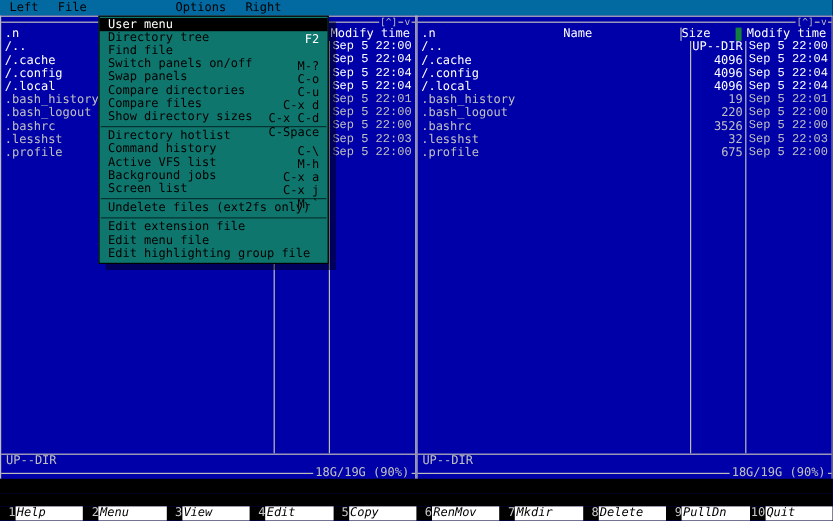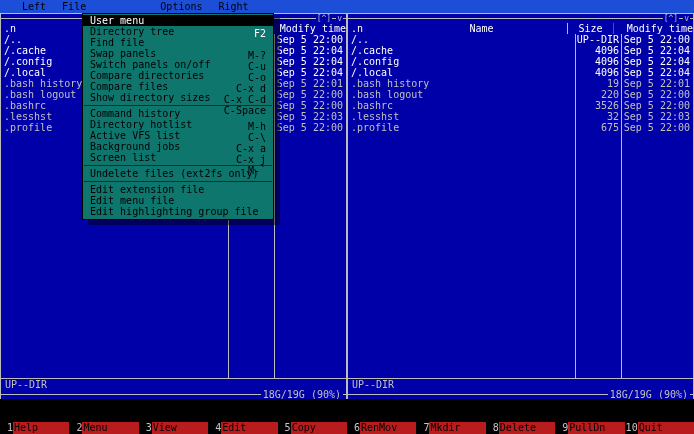--- a/index.html
+++ b/index.html
@@ -8,21 +8,21 @@
     position:relative;
     width:694px;height:434px;
     background:#0000a8;
     font-family:"DejaVu Sans Mono", monospace;
     font-size:10px;line-height:11px;
     display:flex;flex-direction:column;
     overflow:hidden;
     color:#c0c0c0;
   }
   
-  .menubar{flex:none;height:13px;background:#1d4ed8;color:#000;display:flex;align-items:stretch;padding-left:14px;}
+  .menubar{flex:none;height:13px;background:#0369a1;color:#000;display:flex;align-items:stretch;padding-left:0;}
   .mitem{padding:0 8px;display:flex;align-items:center;white-space:pre;cursor:default;}
   .mitem.selected{background:#000;color:#fff;margin-top:40px;}
   
   .dropdown{
     position:absolute;left:82px;top:13px;width:192px;
     background:#0f766e;border:1px solid #000;
     box-shadow:6px 5px 0 rgba(0,0,0,0.45);
     z-index:10;padding:1px 0 2px 0;
   }
   .menu-item{display:flex;justify-content:space-between;height:11px;line-height:11px;padding:0 7px;color:#000;white-space:pre;}
@@ -34,44 +34,44 @@
   .panel{flex:1;border:1px solid #bcbcbc;border-bottom:none;display:flex;flex-direction:column;min-width:0;}
   .hline{flex:1;border-top:1px solid #bcbcbc;height:0;align-self:center;}
   .hline.short{flex:0 0 4px;}
   .hline.tiny{flex:0 0 3px;}
   .panel-top{flex:none;height:9px;display:flex;align-items:center;}
   .panel-top .mark{color:#bcbcbc;font-size:8px;line-height:9px;padding:0 1px;}
   .panel-header{flex:none;height:11px;display:flex;color:#fff;white-space:pre;}
   .h-name{flex:1;position:relative;text-align:center;overflow:hidden;}
   .h-name .sort{position:absolute;left:3px;top:0;font-style:normal;}
   .h-name b{font-weight:normal;margin-left:48px;}
-  .h-size{width:46px;text-align:center;border-left:1px solid #bcbcbc;}
-  .h-time{width:80px;text-align:right;border-left:1px solid #15803d;}
+  .h-size{width:46px;border-left:1px solid #bcbcbc;}
+  .h-time{width:80px;text-align:center;border-left:5px solid #15803d;}
   .panel-body{flex:1;position:relative;min-height:0;overflow:hidden;}
   .vdiv{position:absolute;top:0;bottom:0;width:1px;background:#bcbcbc;}
   .vdiv.a{right:117px;}
   .vdiv.b{right:71px;}
   .frow{display:flex;height:11px;line-height:11px;white-space:pre;}
   .frow.dir{color:#fff;}
   .frow.file{color:#c0c0c0;}
   .f-name{flex:1;padding-left:3px;overflow:hidden;}
   .f-size{width:46px;text-align:right;padding-right:2px;}
-  .f-time{width:72px;text-align:right;padding-right:3px;}
+  .f-time{width:72px;text-align:right;padding-right:3px;font-family:Liberation Mono, monospace;}
   .panel-sep{flex:none;border-top:1px solid #bcbcbc;height:0;}
   .mini-status{flex:none;height:11px;line-height:11px;padding-left:4px;color:#c0c0c0;white-space:pre;}
   .panel-bottom{flex:none;height:9px;display:flex;align-items:center;}
   .fsinfo{color:#c0c0c0;padding:0 2px;line-height:9px;white-space:pre;}
   
   .hintline{flex:none;height:12px;line-height:12px;background:#000;color:#c0c0c0;padding-left:2px;white-space:pre;overflow:hidden;}
   .promptline{flex:none;height:11px;line-height:11px;background:#000;color:#c8c8c8;padding-left:2px;white-space:pre;}
   .cursor{display:inline-block;width:6px;height:9px;background:#b8b8b8;vertical-align:-1px;margin-left:1px;}
   .keybar{flex:none;height:12px;background:#000;display:flex;}
   .fkey{flex:1;display:flex;min-width:0;}
   .fkey .num{flex:none;width:13px;text-align:right;color:#c8c8c8;line-height:12px;}
-  .fkey .lbl{flex:1;background:#b91c1c;color:#000;line-height:12px;padding-left:1px;overflow:hidden;white-space:pre;}
+  .fkey .lbl{flex:1;background:#ffffff;color:#000;line-height:12px;padding-left:1px;overflow:hidden;white-space:pre;font-style:italic;}
 </style>
 </head>
 <body>
 
 <div class="screen">
 
   <div class="menubar">
     <div class="mitem">Left</div>
     <div class="mitem">File</div>
     <div class="mitem selected">Command</div>
@@ -86,47 +86,47 @@
     </div>
     <div class="menu-item">
       <span>Directory tree</span>
       <span class="sc"></span>
     </div>
     <div class="menu-item">
       <span>Find file</span>
       <span class="sc">M-?</span>
     </div>
     <div class="menu-item">
+      <span>Switch panels on/off</span>
+      <span class="sc">C-o</span>
+    </div>
+    <div class="menu-item">
       <span>Swap panels</span>
       <span class="sc">C-u</span>
     </div>
     <div class="menu-item">
-      <span>Switch panels on/off</span>
-      <span class="sc">C-o</span>
-    </div>
-    <div class="menu-item">
       <span>Compare directories</span>
       <span class="sc">C-x d</span>
     </div>
     <div class="menu-item">
       <span>Compare files</span>
       <span class="sc">C-x C-d</span>
     </div>
     <div class="menu-item">
       <span>Show directory sizes</span>
       <span class="sc">C-Space</span>
     </div>
     <div class="menu-sep"></div>
     <div class="menu-item">
+      <span>Directory hotlist</span>
+      <span class="sc">C-\</span>
+    </div>
+    <div class="menu-item">
       <span>Command history</span>
       <span class="sc">M-h</span>
-    </div>
-    <div class="menu-item">
-      <span>Directory hotlist</span>
-      <span class="sc">C-\</span>
     </div>
     <div class="menu-item">
       <span>Active VFS list</span>
       <span class="sc">C-x a</span>
     </div>
     <div class="menu-item">
       <span>Background jobs</span>
       <span class="sc">C-x j</span>
     </div>
     <div class="menu-item">

